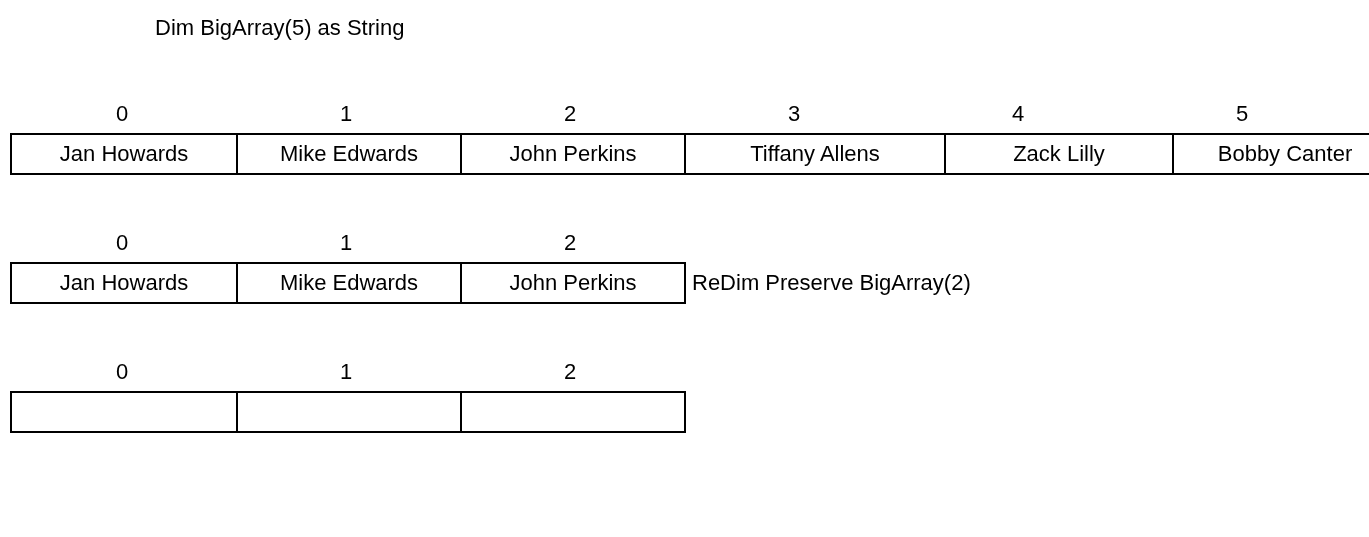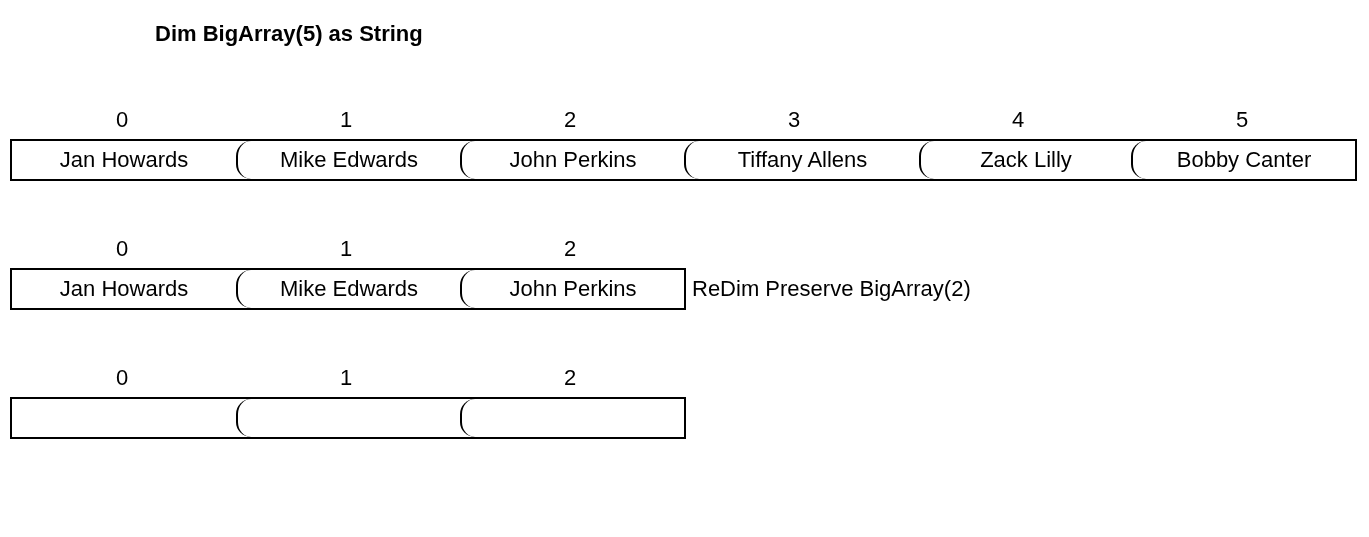--- a/index.html
+++ b/index.html
@@ -7,23 +7,22 @@
     padding: 10px;
     background: #fff;
     font-family: Arial, Helvetica, sans-serif;
     font-size: 22px;
     color: #000;
     width: 1369px;
     box-sizing: border-box;
   }
   .title {
     margin-left: 145px;
-    margin-top: 11px;
+    margin-top: 5px;
     margin-bottom: 60px;
-    font-weight: bold;
   }
   .section {
     margin-bottom: 55px;
   }
   .idxrow {
     display: flex;
   }
   .idxrow .idx {
     text-align: center;
     padding-bottom: 6px;
@@ -33,21 +32,20 @@
     border: 2px solid #000;
     width: fit-content;
   }
   .cellrow .cell {
     text-align: center;
     padding: 6px 0;
     box-sizing: border-box;
   }
   .cellrow .cell + .cell {
     border-left: 2px solid #000;
-    border-radius: 15px;
   }
   .caption {
     display: inline-block;
     padding-left: 6px;
     vertical-align: middle;
   }
   .rowwrap {
     display: flex;
     align-items: center;
   }
@@ -63,22 +61,22 @@
     <div class="idx" style="width:224px">1</div>
     <div class="idx" style="width:224px">2</div>
     <div class="idx" style="width:224px">3</div>
     <div class="idx" style="width:224px">4</div>
     <div class="idx" style="width:224px">5</div>
   </div>
   <div class="cellrow">
     <div class="cell" style="width:224px">Jan Howards</div>
     <div class="cell" style="width:224px">Mike Edwards</div>
     <div class="cell" style="width:224px">John Perkins</div>
-    <div class="cell" style="width:235px">Tiffany Allens</div>
-    <div class="cell" style="width:212px">Zack Lilly</div>
+    <div class="cell" style="width:260px">Tiffany Allens</div>
+    <div class="cell" style="width:228px">Zack Lilly</div>
     <div class="cell" style="width:224px">Bobby Canter</div>
   </div>
 </div>
 
 <div class="section">
   <div class="idxrow">
     <div class="idx" style="width:224px">0</div>
     <div class="idx" style="width:224px">1</div>
     <div class="idx" style="width:224px">2</div>
   </div>

